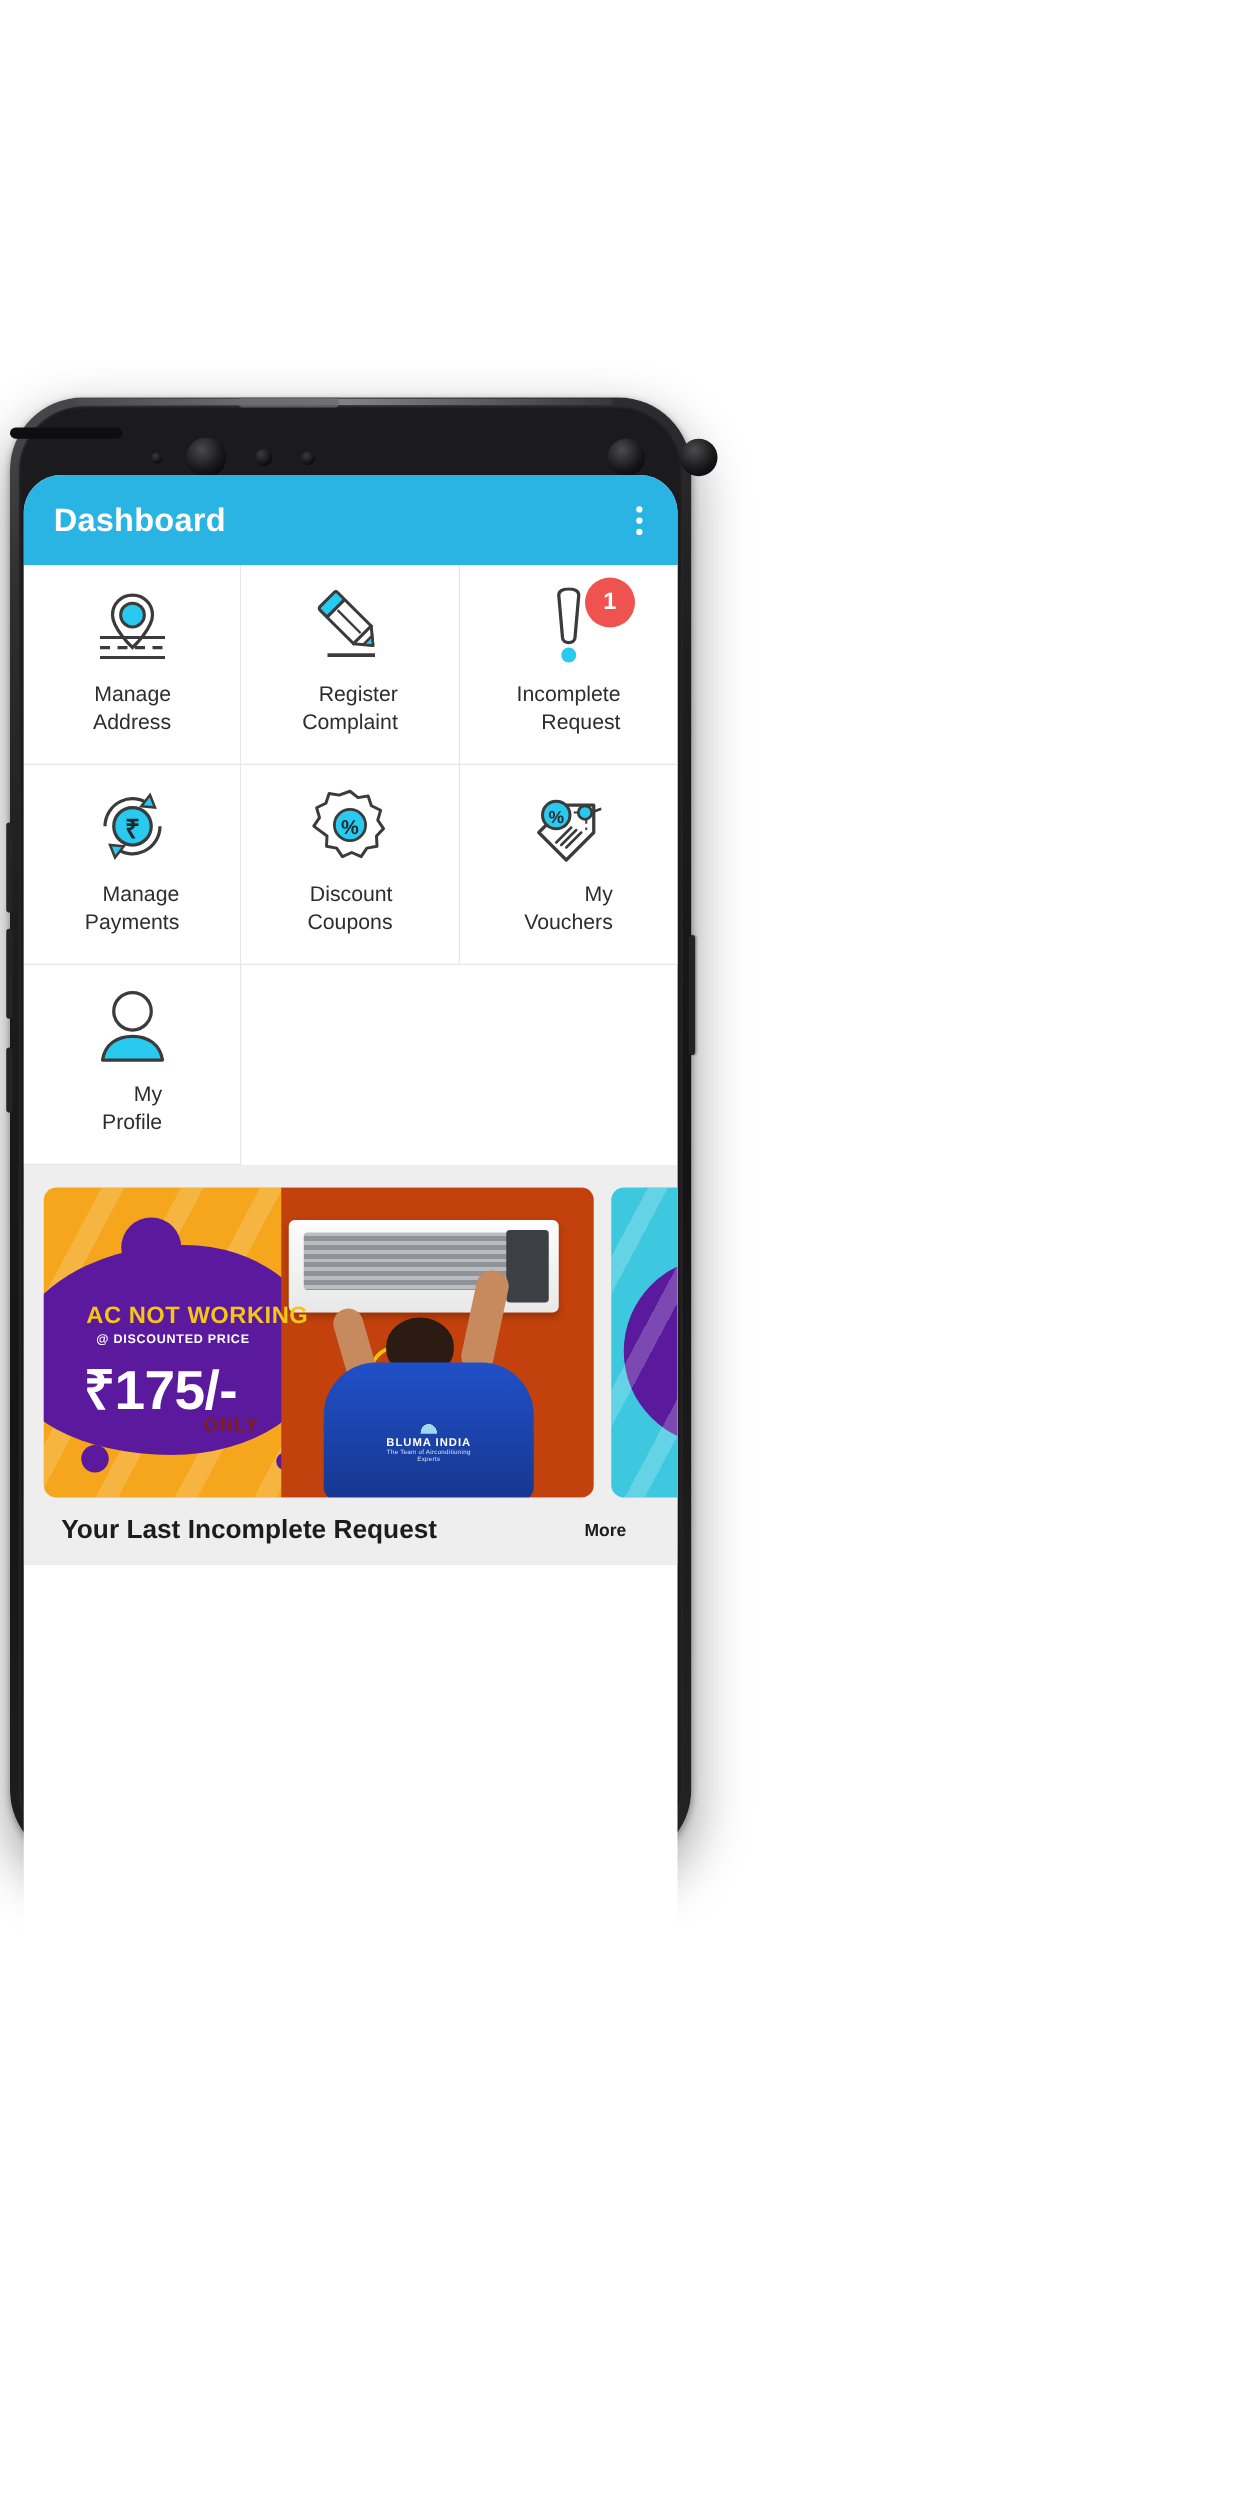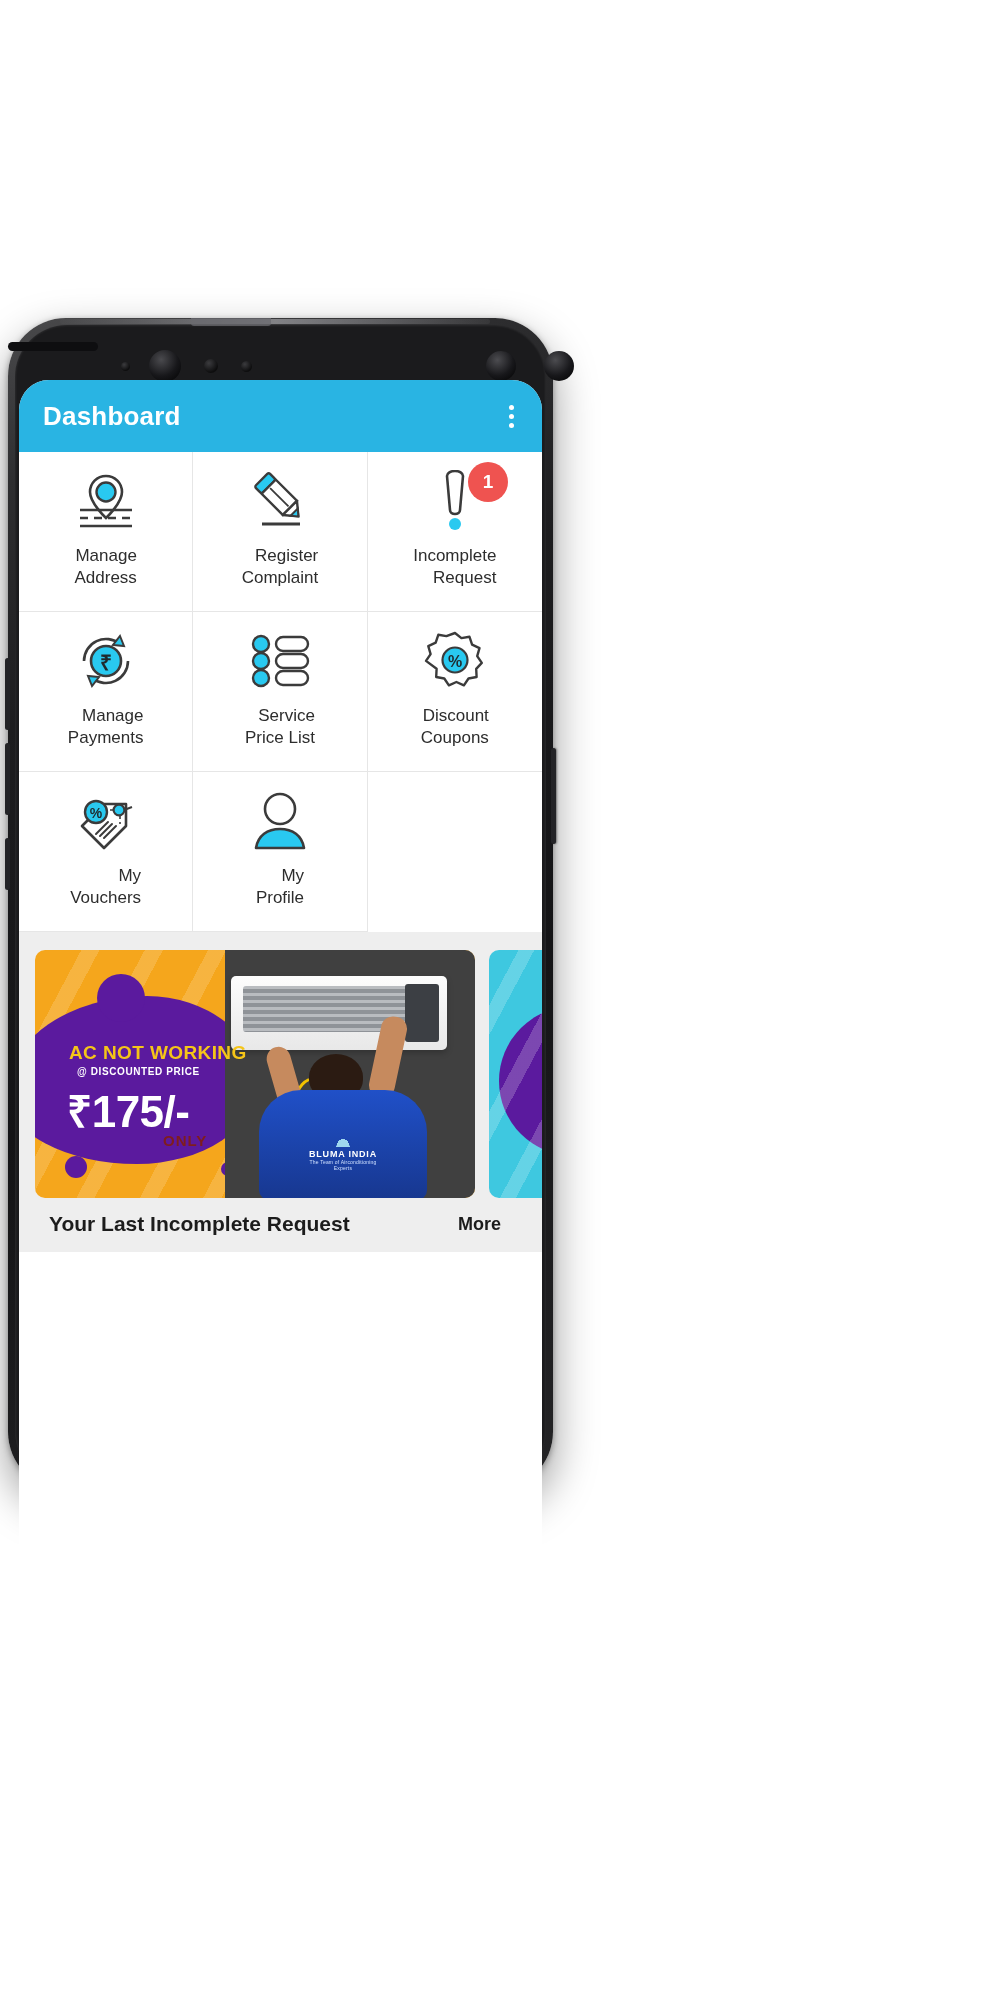--- a/index.html
+++ b/index.html
@@ -147,21 +147,21 @@
   .blob2 { position:absolute; left: 62px; top: 24px; width: 48px; height: 48px; background:#5b1a9e; border-radius:50%; }
   .blob3 { position:absolute; left: 30px; top: 206px; width: 22px; height: 22px; background:#5b1a9e; border-radius:50%; }
   .blob4 { position:absolute; left: 186px; top: 212px; width: 14px; height: 14px; background:#5b1a9e; border-radius:50%; }
   .bn-l1 { position: absolute; left: 34px; top: 92px; font-size: 19px; font-weight: 800; color: #fff; letter-spacing:.4px; }
   .bn-l1 span { color: #f5c518; }
   .bn-l2 { position: absolute; left: 42px; top: 116px; font-size: 10px; font-weight: 700; color: #fff; letter-spacing: .6px; }
   .bn-price { position: absolute; left: 32px; top: 130px; font-size: 44px; font-weight: 800; color: #fff; letter-spacing: -.5px; }
   .bn-only { position: absolute; left: 128px; top: 182px; font-size: 15px; font-weight: 800; color: #7f1d1d; letter-spacing: 1px; }
 
   
-  .ac-photo { position: absolute; right: 0; top: 0; width: 250px; height: 248px; overflow: hidden; background: #404040; }
+  .ac-photo { position: absolute; right: 0; top: 0; width: 250px; height: 248px; overflow: hidden; background: #c2410c; }
   .ac-unit {
     position: absolute; left: 6px; top: 26px; width: 216px; height: 74px;
     background: linear-gradient(#fdfdfd, #e8e8e8); border-radius: 5px;
     box-shadow: 0 3px 6px rgba(0,0,0,.22);
   }
   .ac-grill { position:absolute; left: 12px; top: 10px; width: 180px; height: 46px;
     background: repeating-linear-gradient(#b9bcc0 0 3px, #8f9398 3px 7px); border-radius:3px; }
   .ac-open { position:absolute; right: 8px; top: 8px; width: 34px; height: 58px; background:#3c3f44; border-radius:3px;}
   .tech-head { position:absolute; left: 84px; top: 104px; width: 54px; height: 46px; background:#2b1b12; border-radius: 50% 50% 44% 44%; }
   .tech-body {
@@ -183,21 +183,21 @@
   .banner2 .b2blob { position:absolute; left: 10px; top: 56px; width: 150px; height: 150px; background:#5b1a9e; border-radius: 50%; }
   .banner2 .b2stripes { position:absolute; inset:0;
     background: repeating-linear-gradient(-62deg, rgba(255,255,255,.20) 0 14px, rgba(255,255,255,0) 14px 50px); }
 
   
   .lastreq {
     display: flex; align-items: center; justify-content: space-between;
     padding: 14px 41px 0 30px; background: #eeeeee;
   }
   .lastreq-title { font-size: 21px; font-weight: 700; color: #1c1c1c; }
-  .lastreq-more { font-size: 18px; font-weight: 700; color: #1c1c1c; cursor: pointer; }
+  .lastreq-more { font-size: 14px; font-weight: 700; color: #1c1c1c; cursor: pointer; }
 </style>
 </head>
 <body>
 
 <div class="stage">
   <div class="phone">
     <div class="phone-inner"></div>
     <div class="frame-highlight"></div>
     <div class="frame-notch-chip"></div>
 
@@ -289,36 +289,20 @@
               <circle cx="32" cy="31" r="15" fill="#29c9f0" stroke="#3b3b3b" stroke-width="2.6"></circle>
               <text x="32" y="40" font-size="21" font-weight="600" text-anchor="middle" fill="#1f2a2e" font-family="'Liberation Sans', sans-serif">₹</text>
             </svg>
           </div>
           <div class="tile-label">
             <span>Manage</span><br>
             <span>Payments</span>
           </div>
         </div>
 
-        <div class="tile">
-          <div class="tile-icon">
-            <svg width="64" height="62" viewBox="0 0 64 62">
-              <circle cx="13" cy="14" r="8" fill="#29c9f0" stroke="#3b3b3b" stroke-width="2.4"></circle>
-              <circle cx="13" cy="31" r="8" fill="#29c9f0" stroke="#3b3b3b" stroke-width="2.4"></circle>
-              <circle cx="13" cy="48" r="8" fill="#29c9f0" stroke="#3b3b3b" stroke-width="2.4"></circle>
-              <rect x="28" y="7" width="32" height="14" rx="7" fill="#fff" stroke="#3b3b3b" stroke-width="2.4"></rect>
-              <rect x="28" y="24" width="32" height="14" rx="7" fill="#fff" stroke="#3b3b3b" stroke-width="2.4"></rect>
-              <rect x="28" y="41" width="32" height="14" rx="7" fill="#fff" stroke="#3b3b3b" stroke-width="2.4"></rect>
-            </svg>
-          </div>
-          <div class="tile-label">
-            <span>Service</span><br>
-            <span>Price List</span>
-          </div>
-        </div>
 
         <div class="tile">
           <div class="tile-icon">
             <svg width="64" height="62" viewBox="0 0 64 62">
               <path d="M32 3l6.4 5.1 8.1-1.3 2.6 7.8 7.4 3.6-2.3 7.9 4.6 6.8-5.6 5.9.4 8.2-8.1 1.5-4.6 6.8-7.5-3.3-7.5 3.3-4.6-6.8-8.1-1.5.4-8.2L3 30.9l4.6-6.8-2.3-7.9 7.4-3.6 2.6-7.8 8.1 1.3z" fill="#fff" stroke="#3b3b3b" stroke-width="2.4" stroke-linejoin="round"></path>
               <circle cx="32" cy="30" r="12.5" fill="#29c9f0" stroke="#3b3b3b" stroke-width="2.2"></circle>
               <text x="32" y="37" font-size="16" font-weight="700" text-anchor="middle" fill="#1f2a2e" font-family="'Liberation Sans', sans-serif">%</text>
             </svg>
           </div>
           <div class="tile-label">

